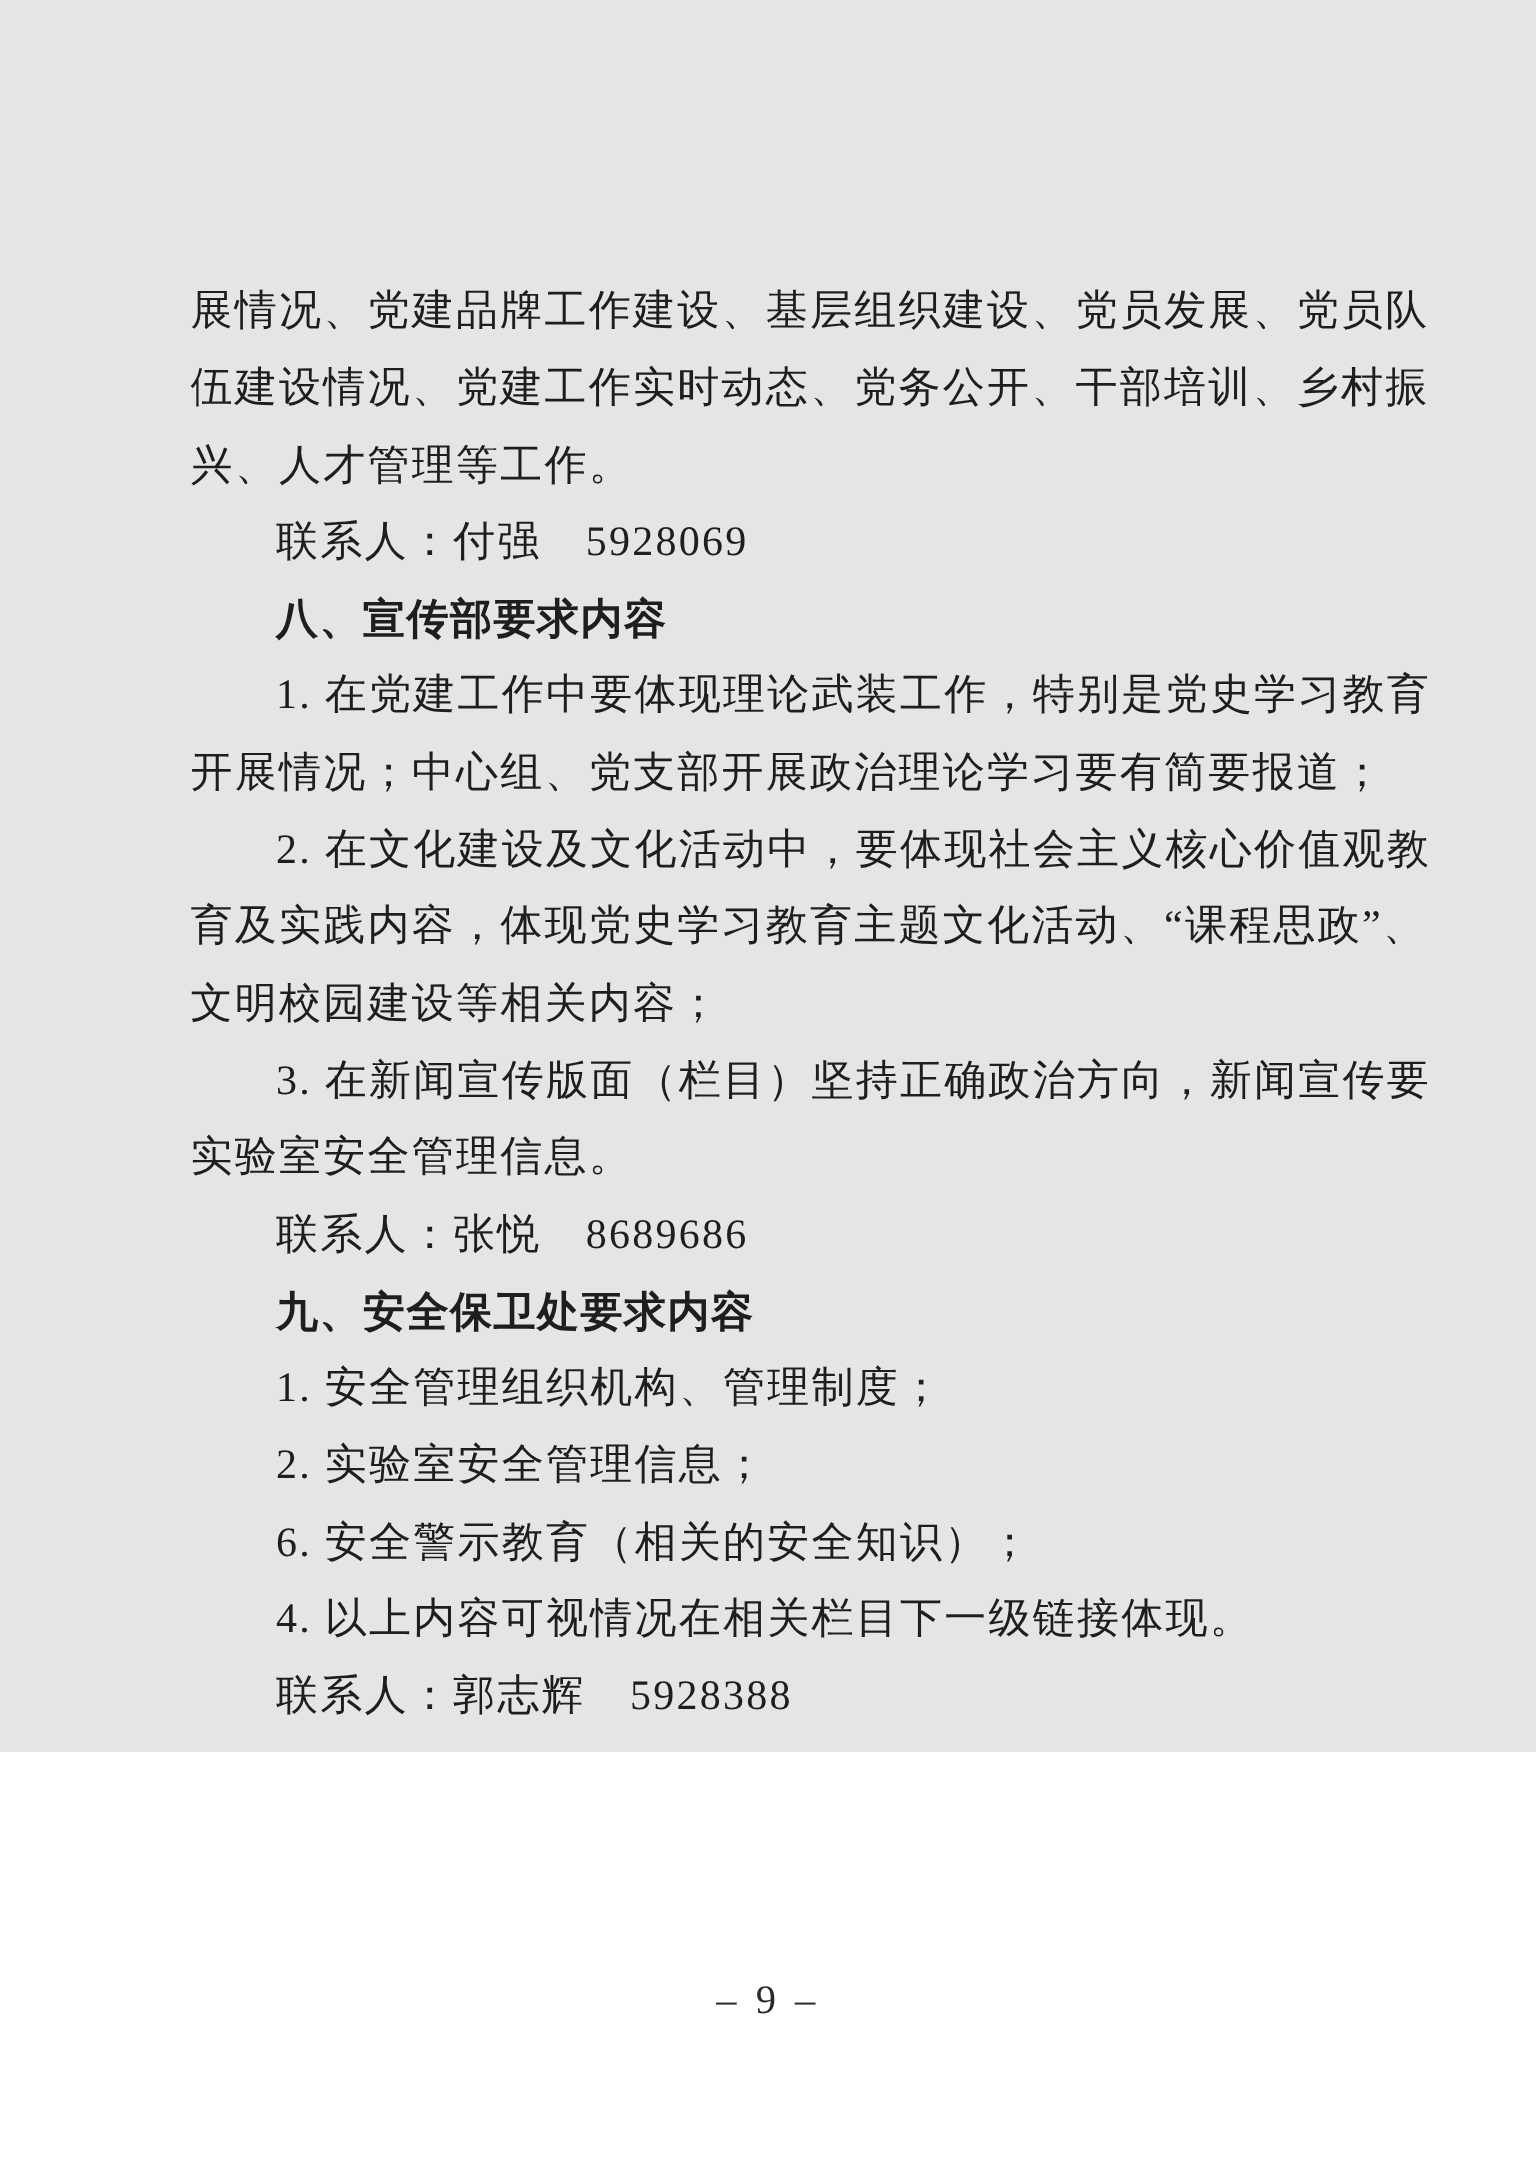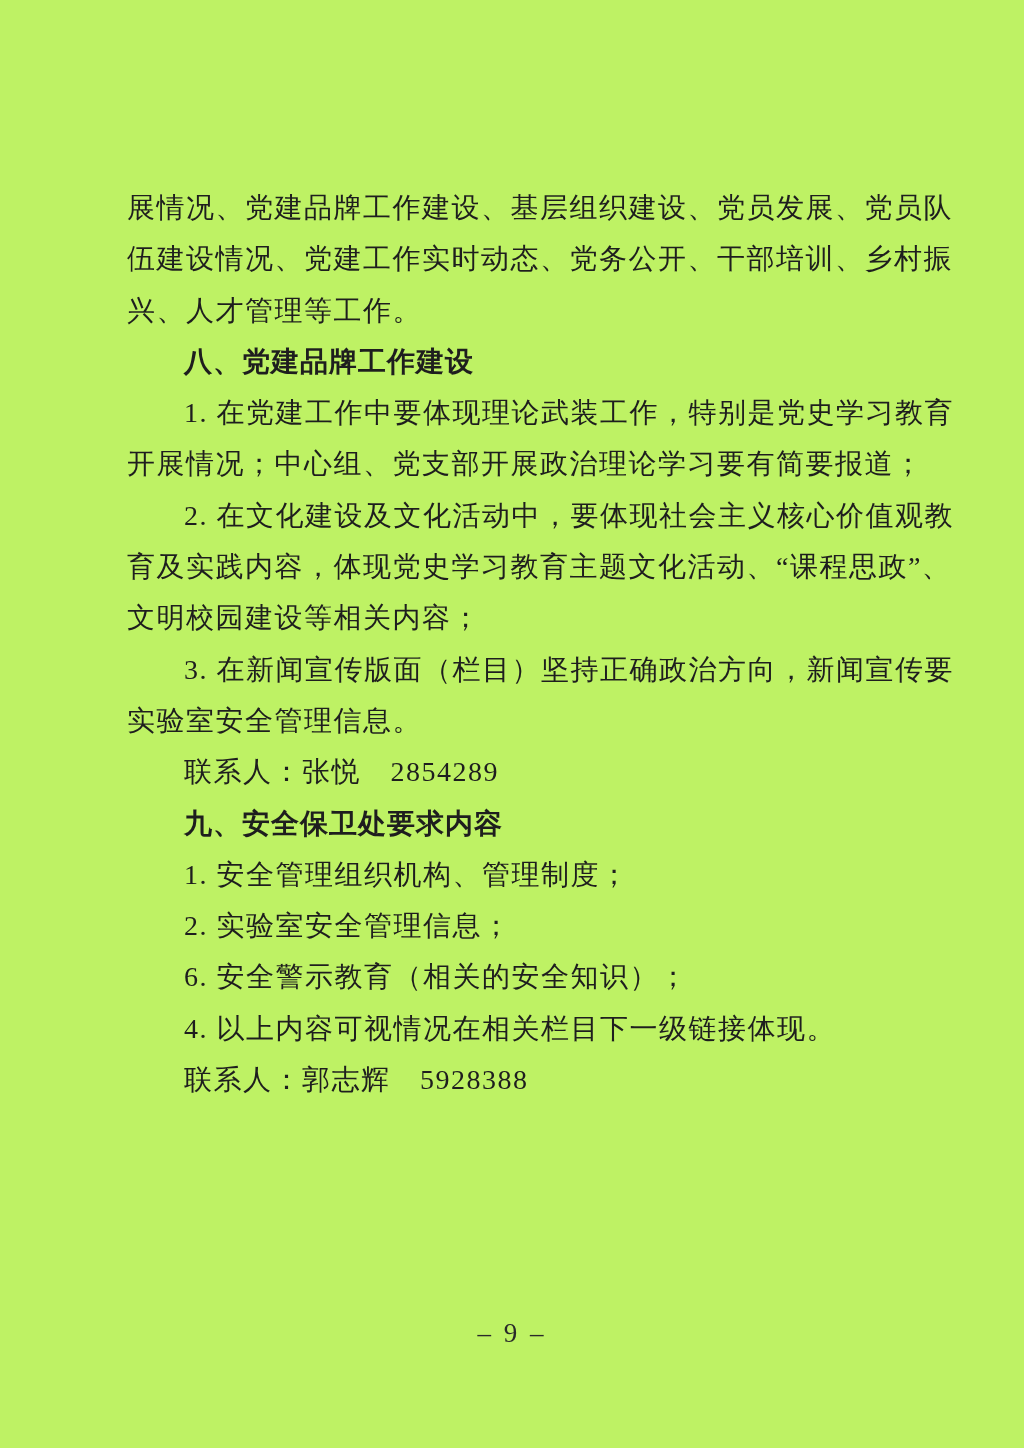--- a/index.html
+++ b/index.html
@@ -10,22 +10,22 @@
     width: 1024px;
     height: 1448px;
     background: #ffffff;
     font-family: "Liberation Serif", serif;
     color: #1e1e1e;
     overflow: hidden;
   }
   .page {
     position: relative;
     width: 1024px;
-    height: 1448px;
-    background: #bef264;
+    height: 1168px;
+    background: #e5e5e5;
   }
   .content {
     position: absolute;
     left: 127px;
     top: 182px;
     width: 780px;
   }
   .line {
     font-size: 28px;
     line-height: 51.3px;
@@ -55,29 +55,30 @@
   }
 </style>
 </head>
 <body>
 
 <div class="page">
   <div class="content" id="content">
       <div class="line">展情况、党建品牌工作建设、基层组织建设、党员发展、党员队</div>
       <div class="line">伍建设情况、党建工作实时动态、党务公开、干部培训、乡村振</div>
       <div class="line">兴、人才管理等工作。</div>
-      <div class="line indent heading">八、党建品牌工作建设</div>
+      <div class="line indent">联系人：付强　5928069</div>
+      <div class="line indent heading">八、宣传部要求内容</div>
       <div class="line indent">1. 在党建工作中要体现理论武装工作，特别是党史学习教育</div>
       <div class="line">开展情况；中心组、党支部开展政治理论学习要有简要报道；</div>
       <div class="line indent">2. 在文化建设及文化活动中，要体现社会主义核心价值观教</div>
       <div class="line">育及实践内容，体现党史学习教育主题文化活动、“课程思政”、</div>
       <div class="line">文明校园建设等相关内容；</div>
       <div class="line indent">3. 在新闻宣传版面（栏目）坚持正确政治方向，新闻宣传要</div>
       <div class="line">实验室安全管理信息。</div>
-      <div class="line indent">联系人：张悦　2854289</div>
+      <div class="line indent">联系人：张悦　8689686</div>
       <div class="line indent heading">九、安全保卫处要求内容</div>
       <div class="line indent">1. 安全管理组织机构、管理制度；</div>
       <div class="line indent">2. 实验室安全管理信息；</div>
       <div class="line indent">6. 安全警示教育（相关的安全知识）；</div>
       <div class="line indent">4. 以上内容可视情况在相关栏目下一级链接体现。</div>
       <div class="line indent">联系人：郭志辉　5928388</div>
     </div>
   <div class="page-number">– 9 –</div>
 </div>
 

